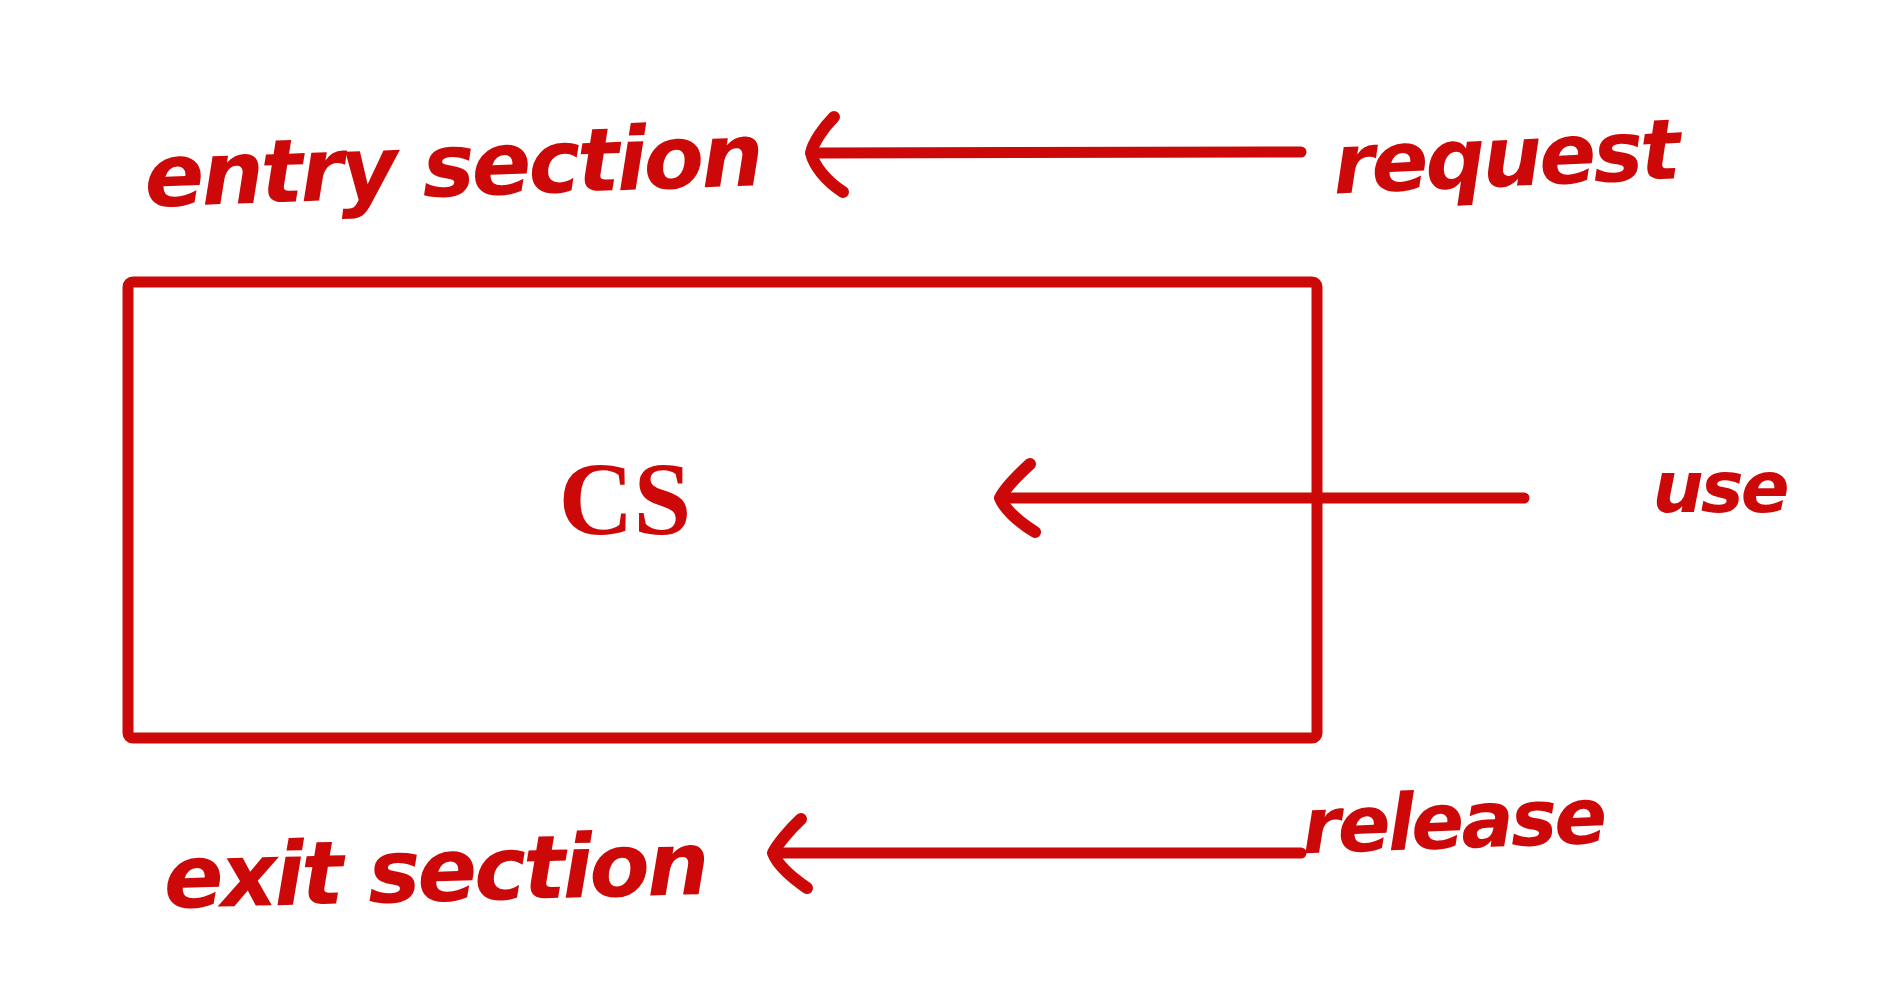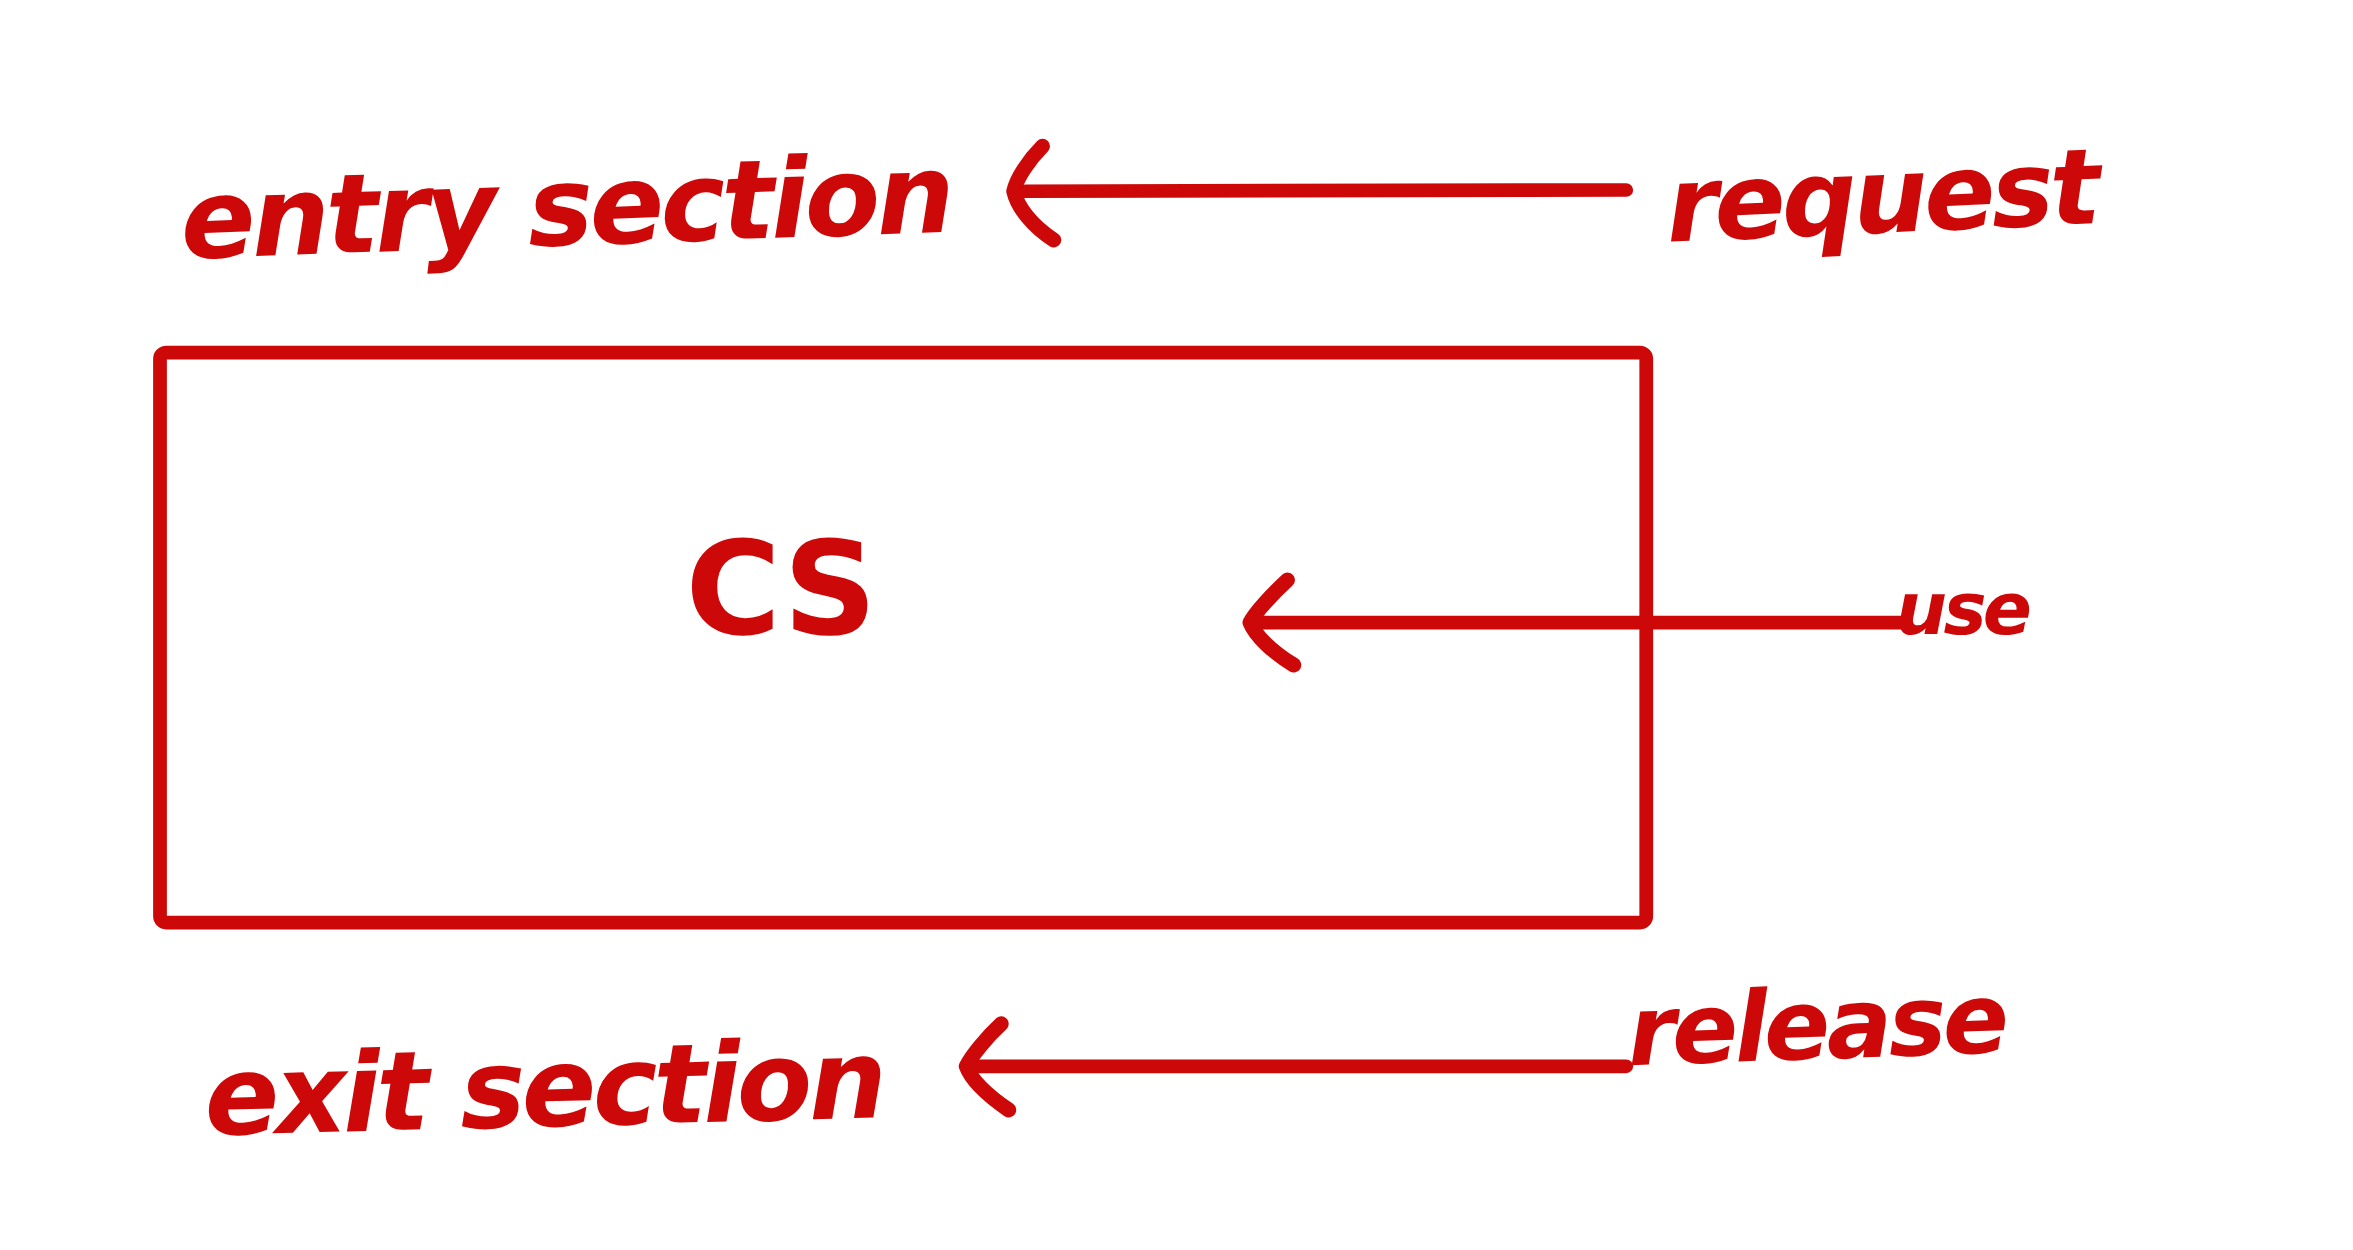--- a/index.html
+++ b/index.html
@@ -44,28 +44,29 @@
     left: 120px; top: 90px; width: 665px; height: 150px;
     font-size: 88px;
     transform: rotate(-2deg);
   }
   .label.request {
     left: 1325px; top: 82px; width: 360px; height: 150px;
     font-size: 84px;
     transform: rotate(-2.5deg);
   }
   .label.cs {
-    left: 535px; top: 408px; width: 180px; height: 125px;
+    left: 535px; top: 436px; width: 180px; height: 125px;
     font-size: 104px;
     font-style: normal;
     letter-spacing: 0;
+    font-family: Liberation Serif, serif;
   }
   .label.use {
-    left: 1477px; top: 432px; width: 185px; height: 110px;
-    font-size: 58px;
+    left: 1627px; top: 432px; width: 185px; height: 110px;
+    font-size: 72px;
   }
   .label.exit-section {
     left: 140px; top: 795px; width: 590px; height: 150px;
     font-size: 88px;
     transform: rotate(-1.5deg);
   }
   .label.release {
     left: 1303px; top: 758px; width: 300px; height: 125px;
     font-size: 78px;
     transform: rotate(-2deg);

